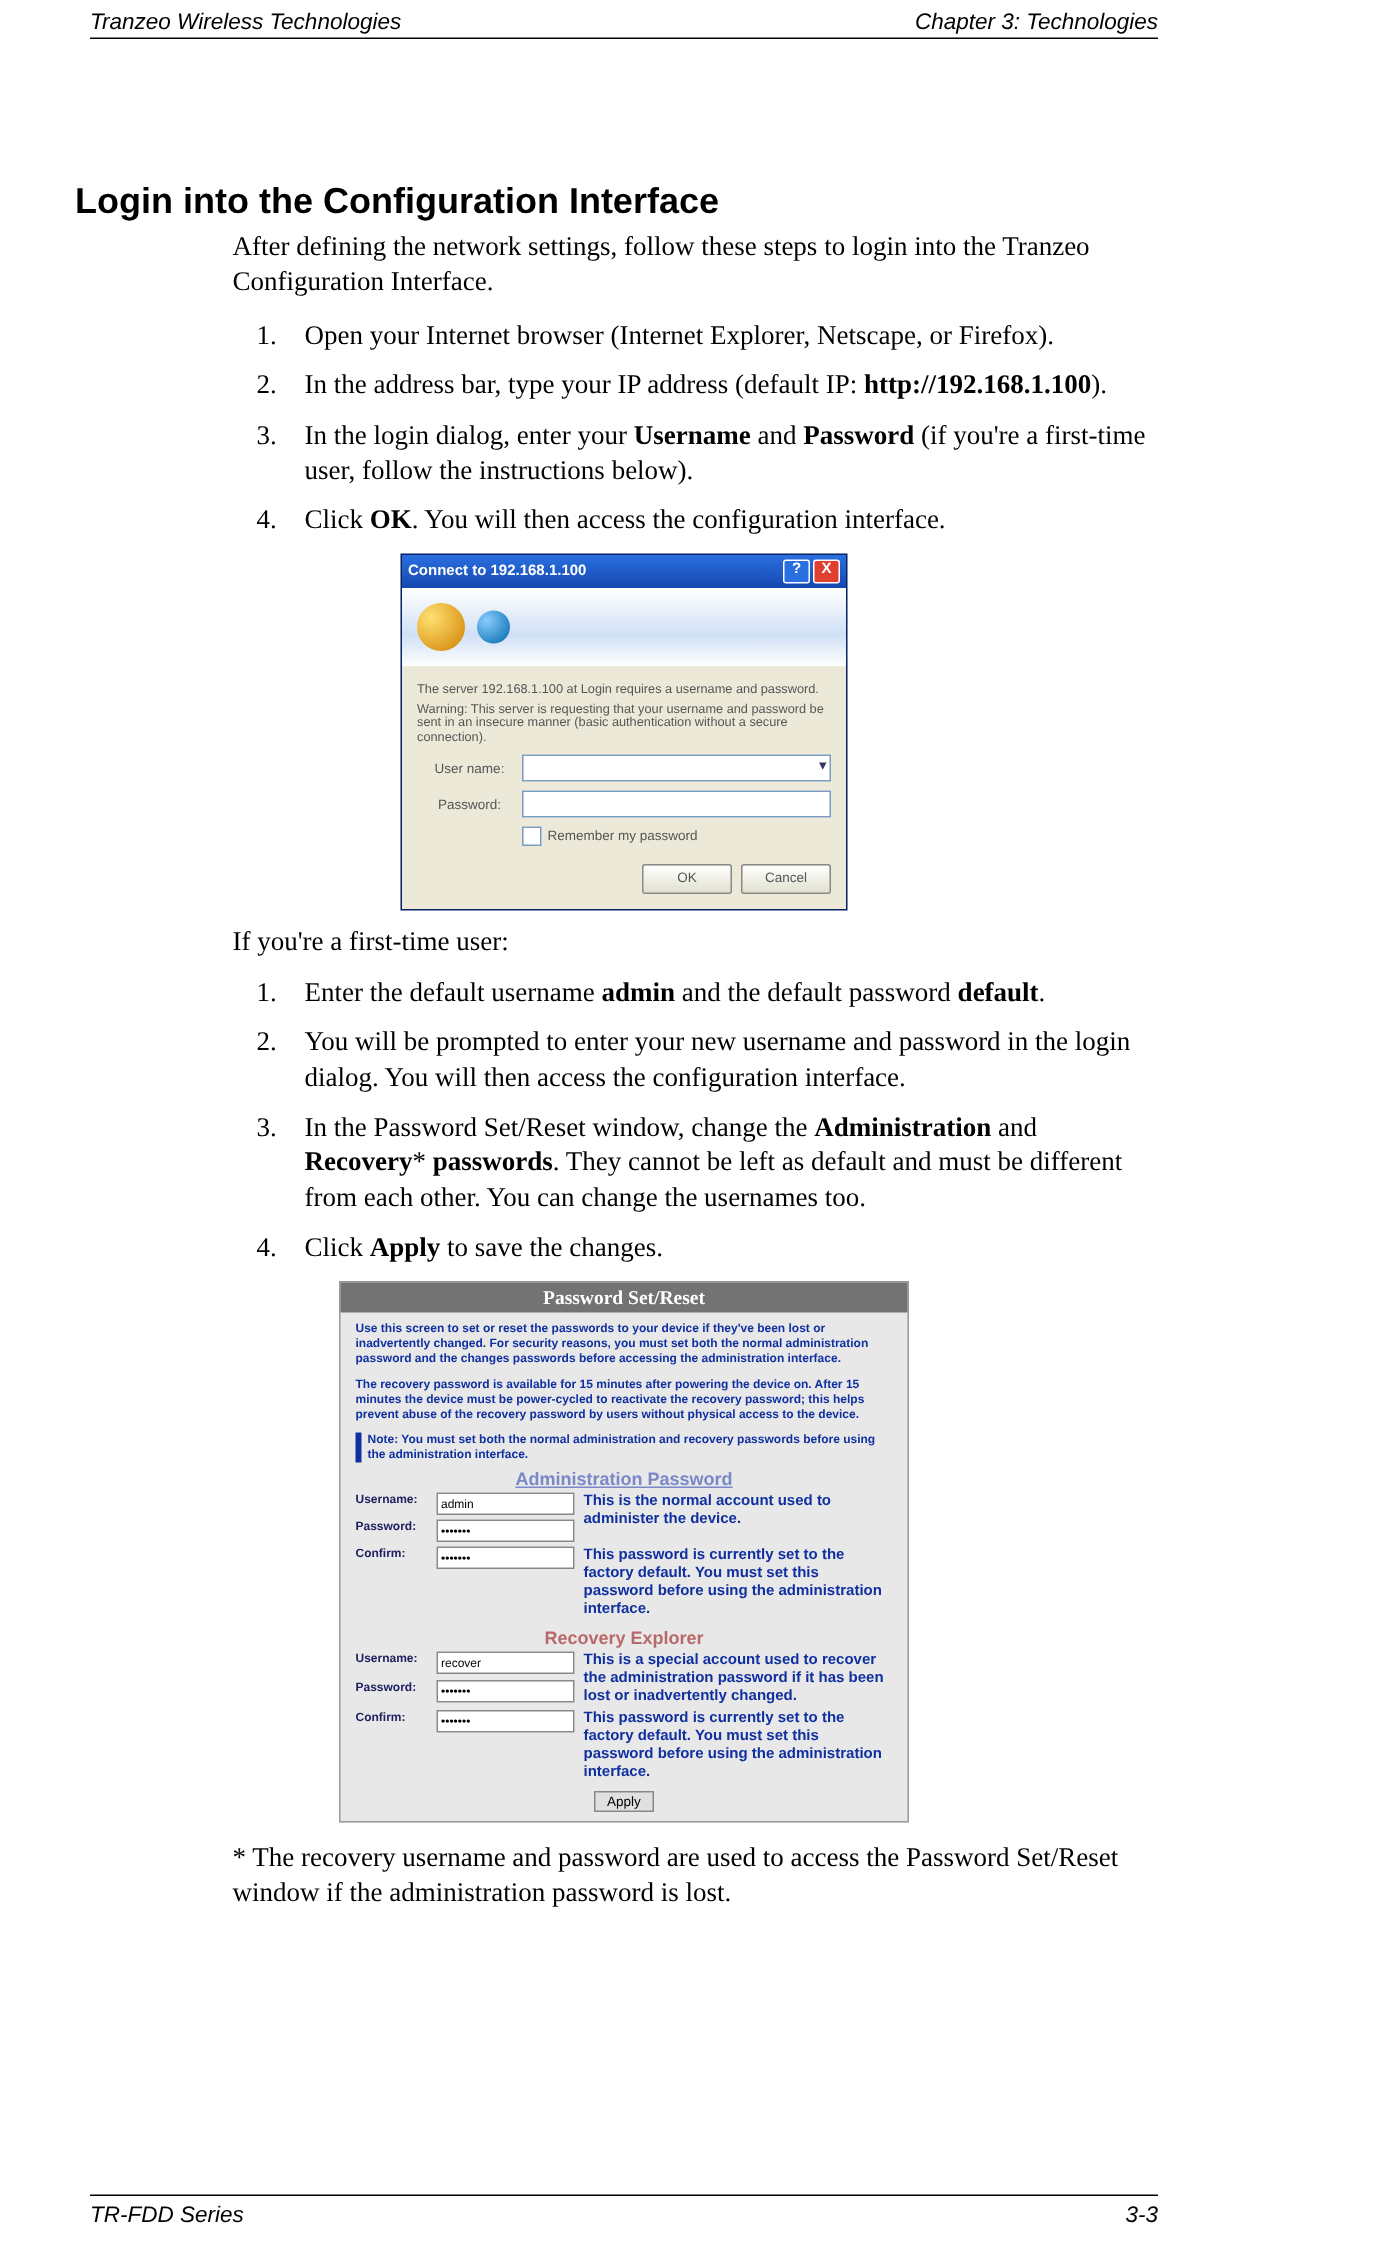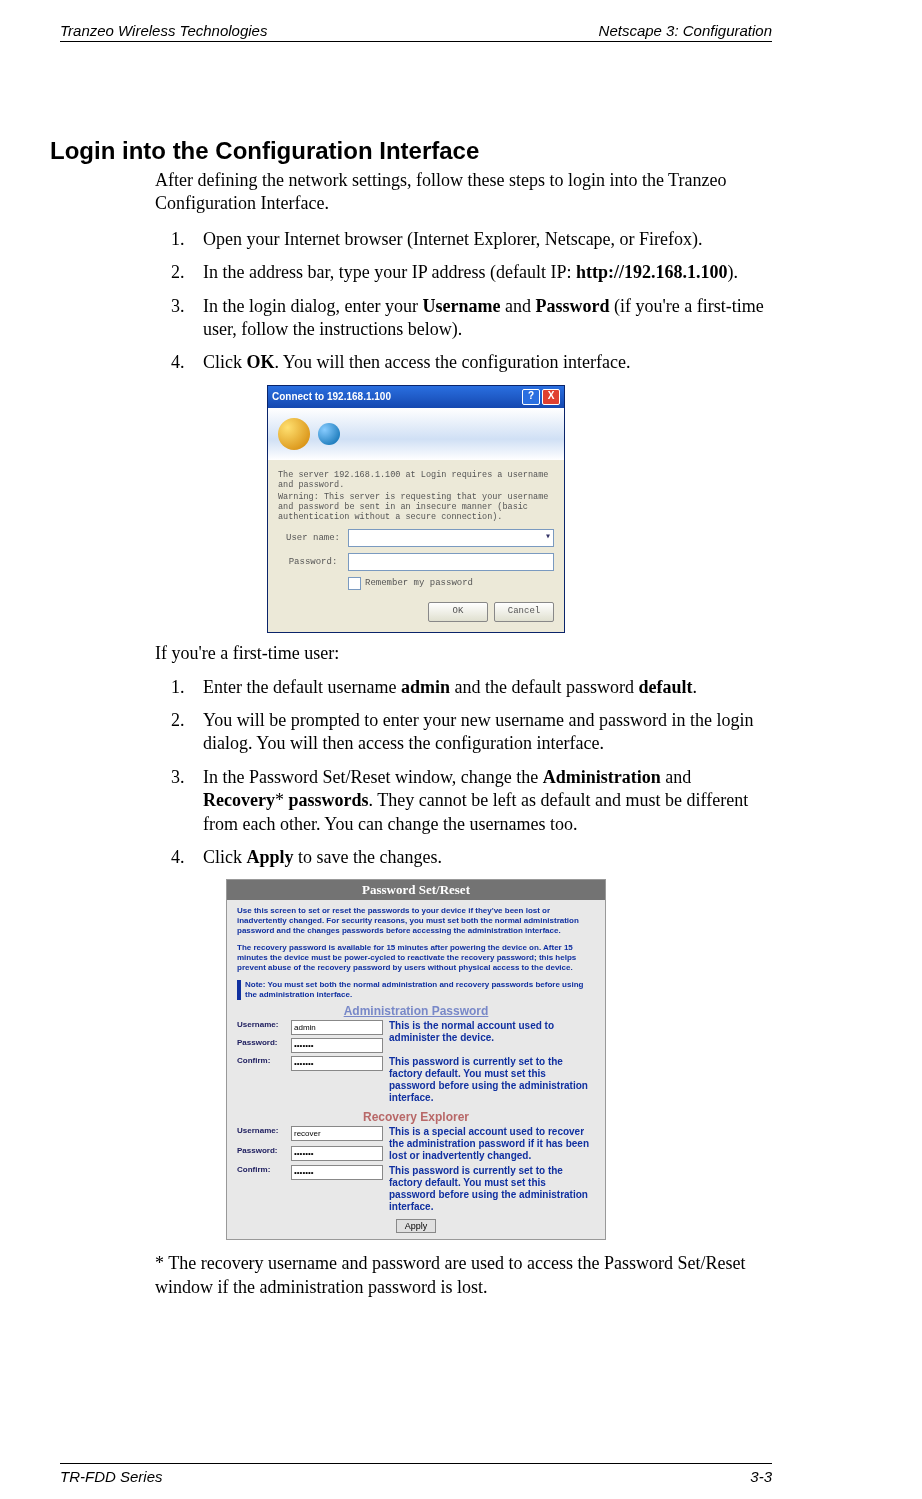--- a/index.html
+++ b/index.html
@@ -7,21 +7,21 @@
     padding: 0;
     font-family: "Times New Roman", serif;
     background: #fff;
     color: #000;
   }
   .page {
     width: 832px;
     height: 1499px;
     position: relative;
     box-sizing: border-box;
-    padding: 22px 60px 0 60px;
+    padding: 6px 60px 0 60px;
   }
   .header {
     display: flex;
     justify-content: space-between;
     font-family: Arial, Helvetica, sans-serif;
     font-style: italic;
     font-size: 15px;
     border-bottom: 1.5px solid #000;
     padding-bottom: 2px;
   }
@@ -105,21 +105,20 @@
     border-radius: 50%;
   }
   .globe {
     width: 22px; height: 22px;
     background: radial-gradient(circle at 30% 30%, #8cf, #06a);
     border-radius: 50%;
   }
   .login-body {
     padding: 8px 10px 10px 10px;
     color: #555;
-    font-family: Liberation Mono, monospace;
   }
   .login-body p { margin: 3px 0; line-height: 1.15; font-size: 8.5px; }
   .login-field-row {
     display: flex;
     align-items: center;
     margin-top: 6px;
     text-align: center;
   }
   .login-field-row .lbl { width: 70px; }
   .login-field-row .inp {
@@ -249,21 +248,21 @@
     border-top: 1.5px solid #000;
     padding-top: 4px;
   }
 </style>
 </head>
 <body>
 
 <div class="page">
   <div class="header">
     <span>Tranzeo Wireless Technologies</span>
-    <span>Netscape 3: Configuration</span>
+    <span>Chapter 3: Technologies</span>
   </div>
 
   <div class="main">
     <h2>Login into the Configuration Interface</h2>
     <p class="intro">After defining the network settings, follow these steps to login into the Tranzeo Configuration Interface.</p>
 
     <ol class="steps">
       <li><span>Open your Internet browser (Internet Explorer, Netscape, or Firefox).</span></li>
       <li>
         <span>In the address bar, type your IP address (default IP: </span><span class="bold">http://192.168.1.100</span><span>).</span>

